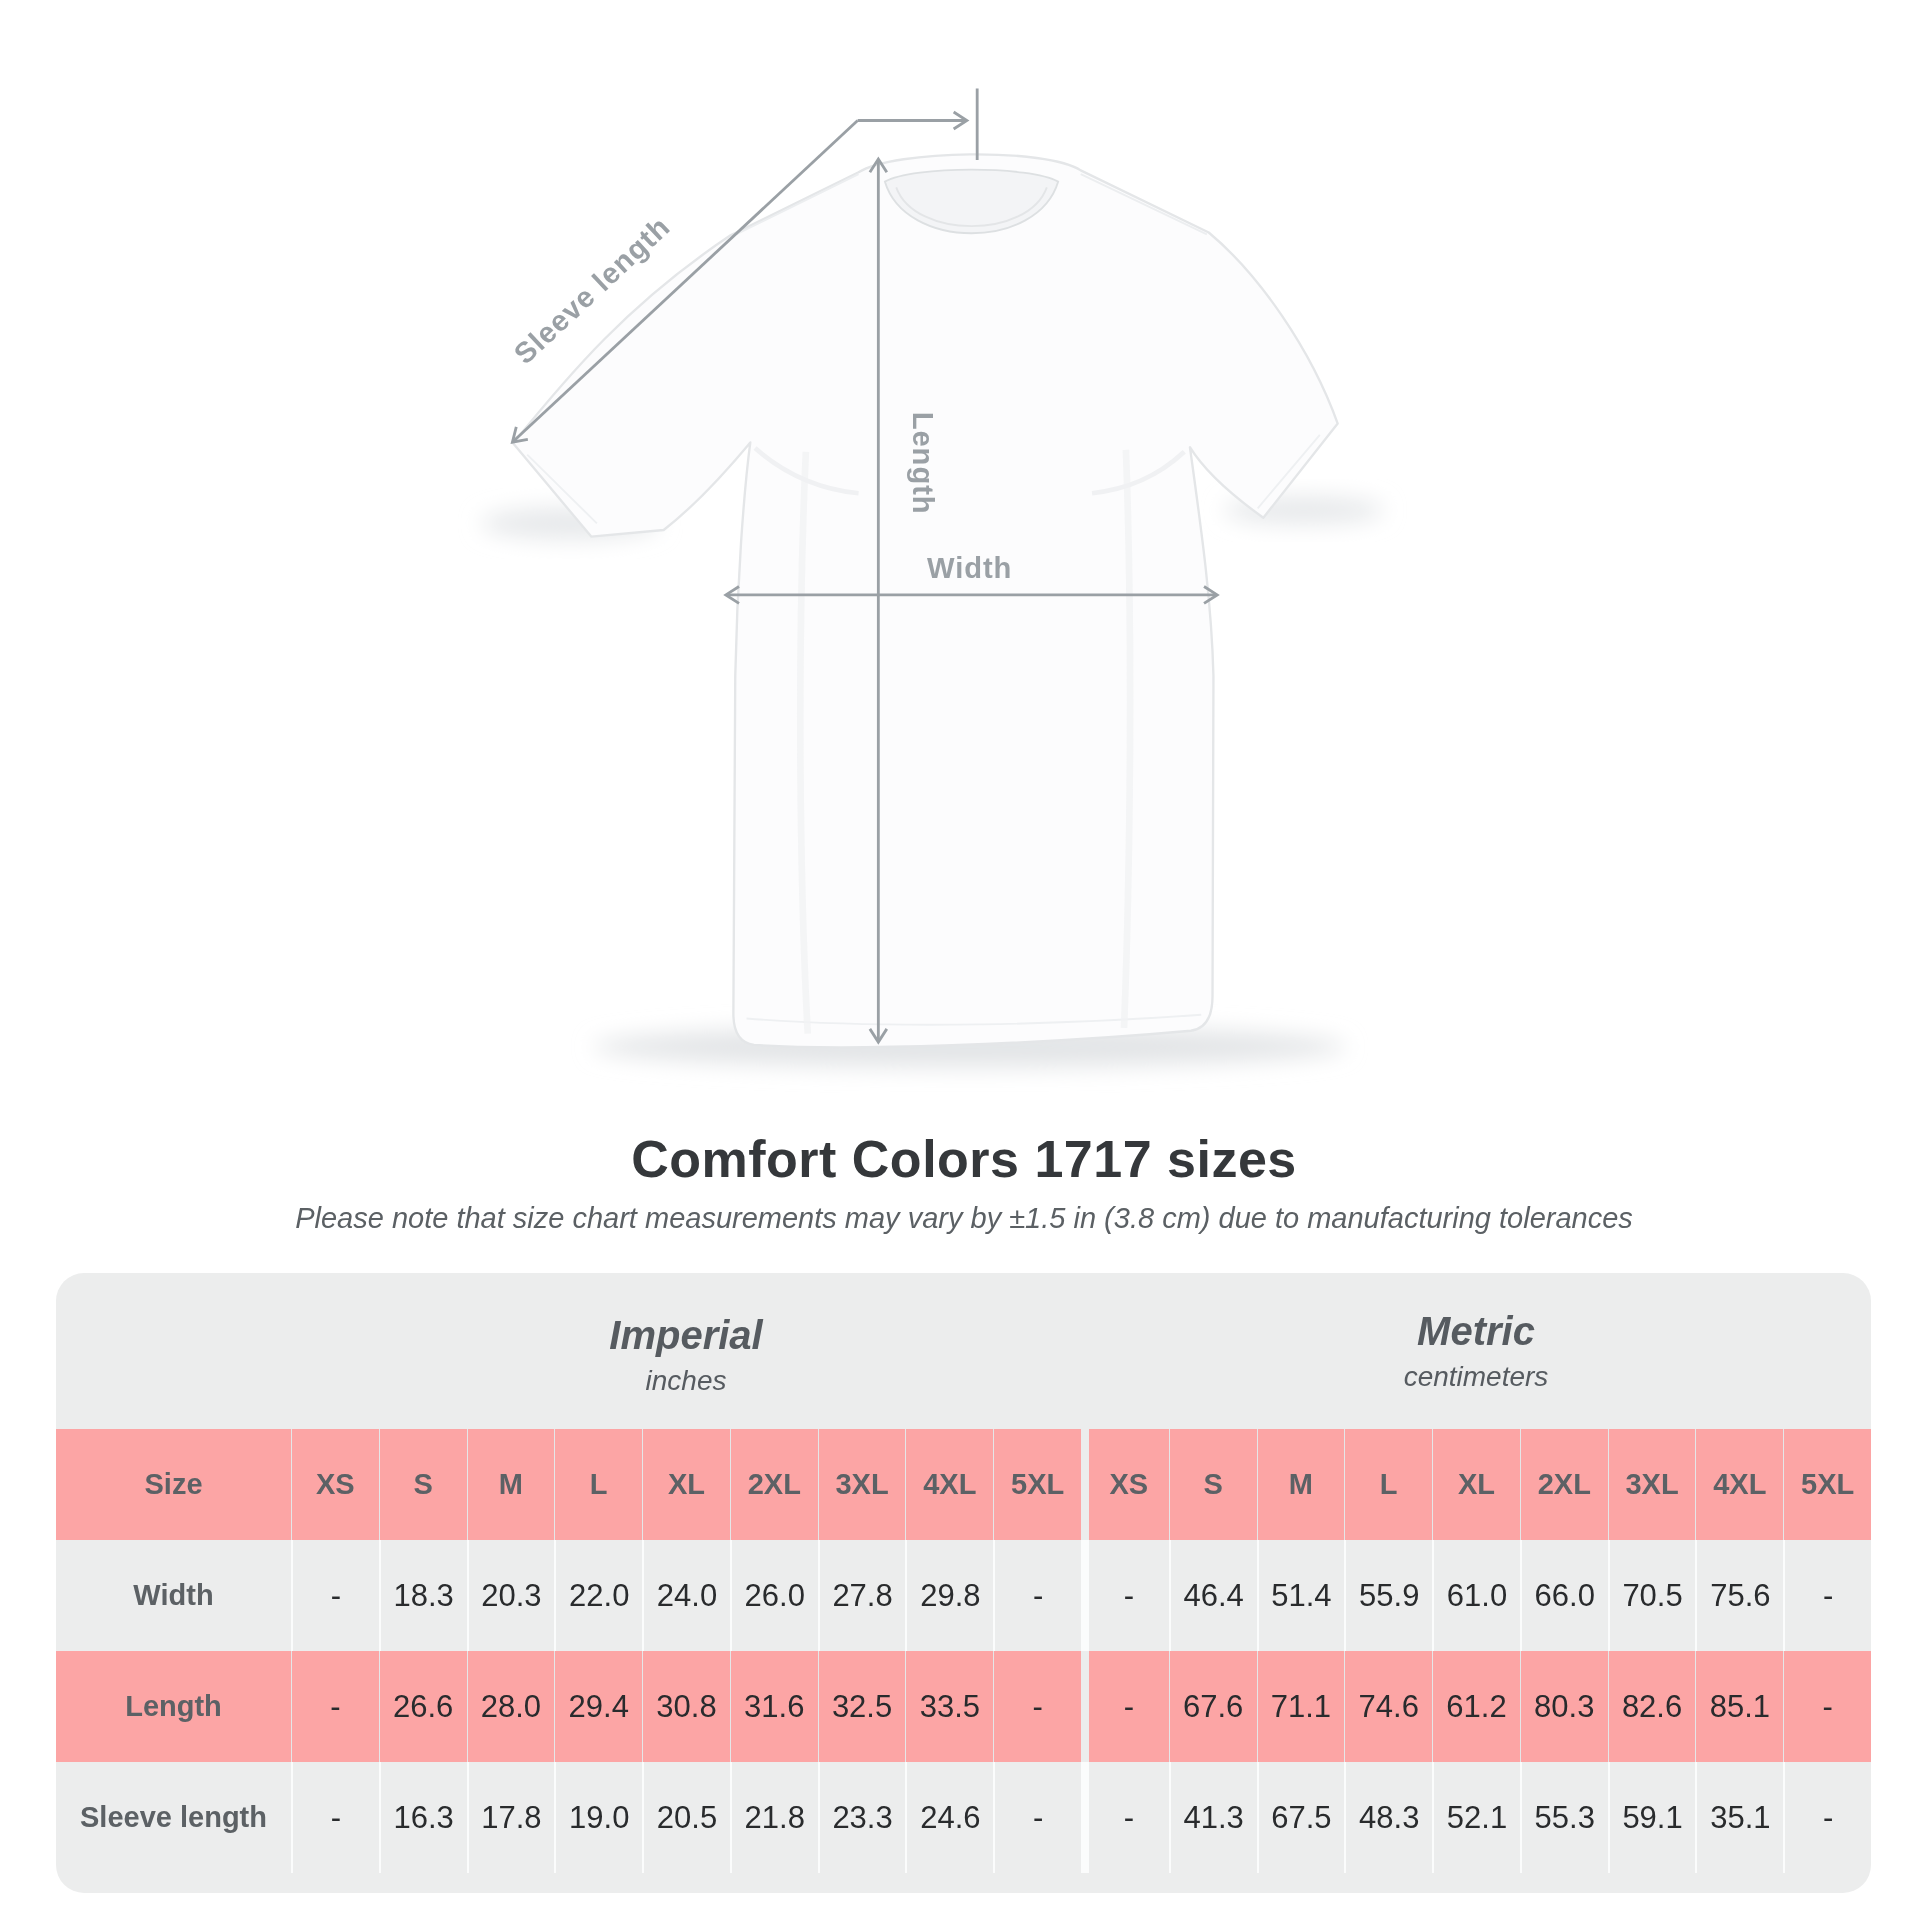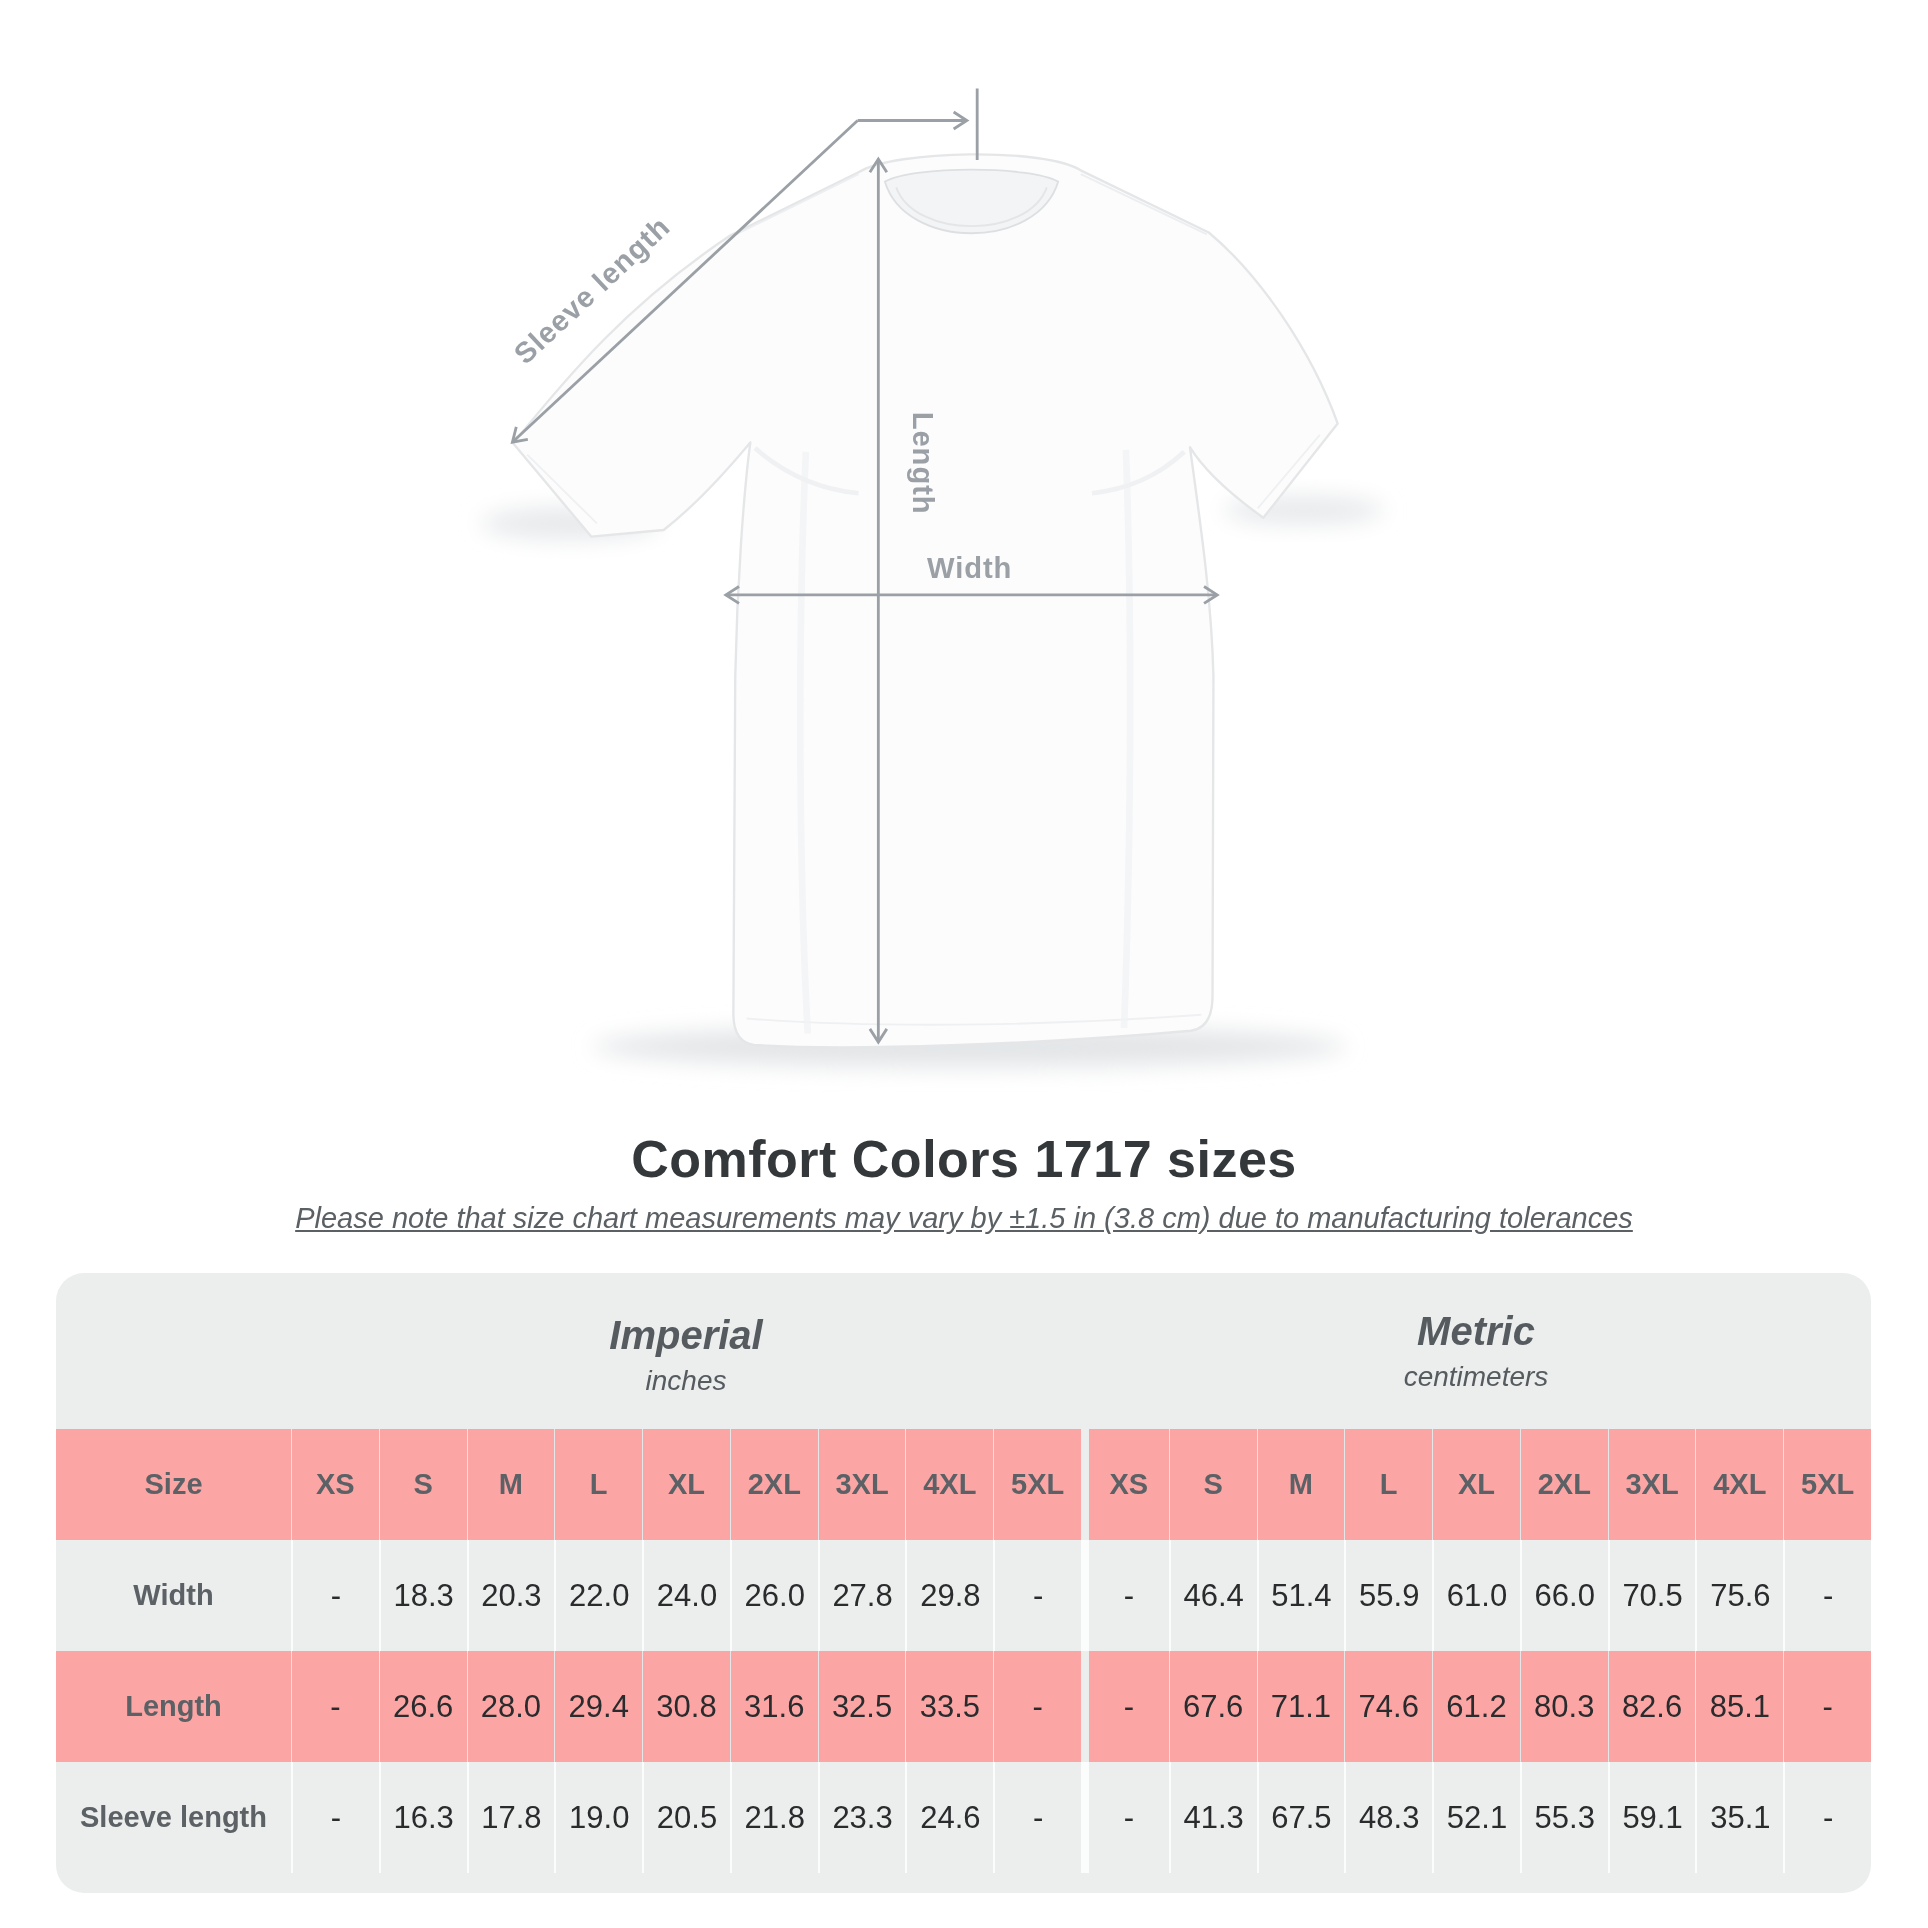--- a/index.html
+++ b/index.html
@@ -7,21 +7,21 @@
     position:relative;width:1928px;height:1928px;background:#ffffff;overflow:hidden;
     font-family:"Liberation Sans",sans-serif;
   }
   .diagram{position:absolute;left:0;top:0;}
   .title{
     position:absolute;left:0;top:1128px;width:1928px;height:62px;line-height:62px;
     text-align:center;font-size:52px;font-weight:700;color:#35383b;letter-spacing:0.5px;
   }
   .subtitle{
     position:absolute;left:0;top:1198px;width:1928px;height:40px;line-height:40px;
-    text-align:center;font-size:29px;font-style:italic;color:#5b6064;text-decoration:underline;
+    text-align:center;font-size:29px;font-style:italic;color:#5b6064;
   }
   .table-wrap{
     position:absolute;left:56px;top:1273px;width:1815px;height:620px;
     background:#eceded;border-radius:28px;overflow:hidden;
   }
   .grid{
     display:grid;width:100%;height:100%;
     grid-template-columns:235px repeat(18,1fr);
     grid-template-rows:156px 111px 111px 111px 111px;
   }

